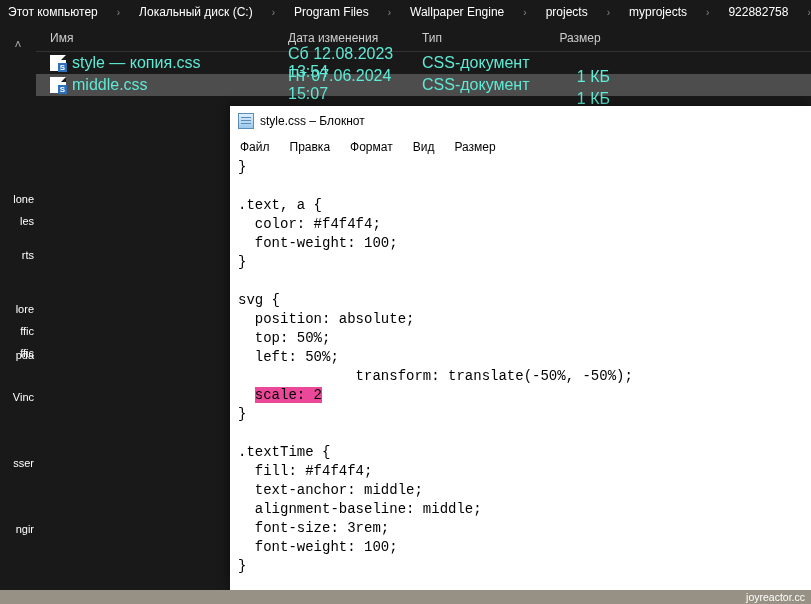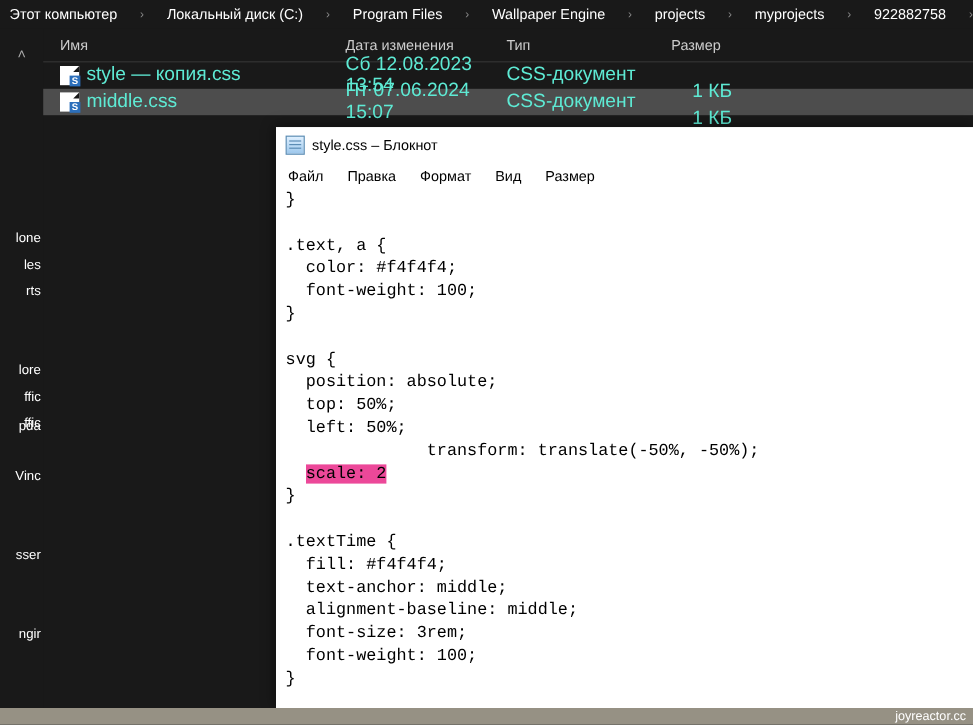--- a/index.html
+++ b/index.html
@@ -204,21 +204,21 @@
     <span class="sep">›</span>
     <span class="crumb">css</span>
   </div>
 
 <div class="layout">
   <div class="nav-pane">
     <div class="nav-up">˄</div>
     <div id="nav-items">
         <div class="nav-item" style="top: 166px;">lone</div>
         <div class="nav-item" style="top: 188px;">les</div>
-        <div class="nav-item" style="top: 210px;">rts</div>
+        <div class="nav-item" style="top: 222px;">rts</div>
         <div class="nav-item" style="top: 276px;">lore</div>
         <div class="nav-item" style="top: 298px;">ffic</div>
         <div class="nav-item" style="top: 320px;">ffic</div>
         <div class="nav-item" style="top: 322px;">pda</div>
         <div class="nav-item" style="top: 364px;">Vinc</div>
         <div class="nav-item" style="top: 430px;">sser</div>
         <div class="nav-item" style="top: 496px;">ngir</div>
         <div class="nav-item" style="top: 562px;">cku</div>
       </div>
   </div>

